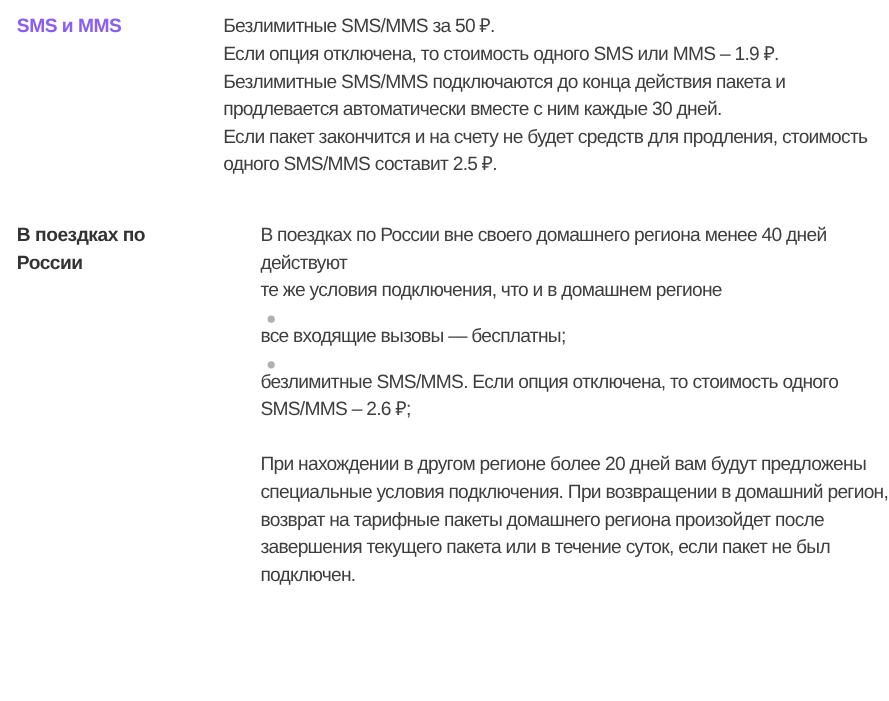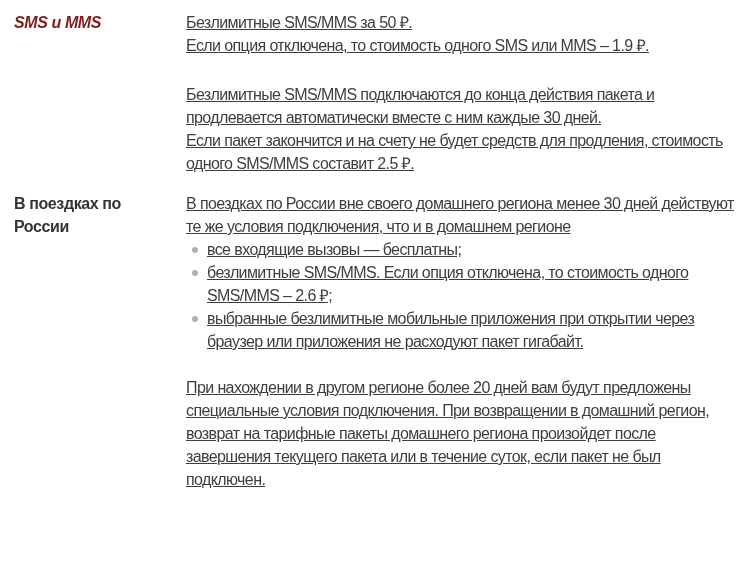--- a/index.html
+++ b/index.html
@@ -13,81 +13,76 @@
     line-height: 23px;
     letter-spacing: -0.6px;
     color: #3e3e3e;
   }
   .page { padding: 11px 0 0 14px; }
   .row {
     display: grid;
     grid-template-columns: 172px 1fr;
     align-items: start;
   }
-  .row + .row { margin-top: 17px; }
+  .row + .row { margin-top: 36px; gap: 31px; }
   .label {
     font-size: 16px;
     font-weight: bold;
     letter-spacing: -0.4px;
     line-height: 23px;
     color: #333333;
     padding-right: 10px;
   }
-  .content { max-width: 555px; text-decoration: underline; }
+  .content { max-width: 555px; }
   .para { white-space: pre-line; }
-  .para.gap { margin-top: 26px; }
+  .para.gap { }
   .para.after-list { margin-top: 23px; }
   .bullets { list-style: none; }
-  .bullet-item { display: flex; align-items: flex-start; }
+  .bullet-item { display: flex; align-items: flex-start; flex-direction: column; }
   .dot {
     flex: 0 0 auto;
     width: 6px;
     height: 6px;
     border-radius: 50%;
     background: #b0b0b0;
     margin: 9px 9px 0 6px;
   }
   .bullet-text { white-space: pre-line; }
 </style>
 </head>
 <body style="color: rgb(62, 62, 62); background: rgb(255, 255, 255);">
 
 <main class="page">
 
   <section class="row">
-    <h2 class="label" style="color: #7f1d1d; font-style: italic;">SMS и MMS</h2>
+    <h2 class="label" style="color: #8b5cf6;">SMS и MMS</h2>
     <div class="content">
       <p class="para">Безлимитные SMS/MMS за 50 ₽.
 Если опция отключена, то стоимость одного SMS или MMS – 1.9 ₽.</p>
       <p class="para gap">Безлимитные SMS/MMS подключаются до конца действия пакета и
 продлевается автоматически вместе с ним каждые 30 дней.
 Если пакет закончится и на счету не будет средств для продления, стоимость
 одного SMS/MMS составит 2.5 ₽.</p>
     </div>
   </section>
 
   <section class="row">
     <h2 class="label" style="color: rgb(51, 51, 51);">В поездках по России</h2>
     <div class="content">
-      <p class="para">В поездках по России вне своего домашнего региона менее 30 дней действуют
+      <p class="para">В поездках по России вне своего домашнего региона менее 40 дней действуют
 те же условия подключения, что и в домашнем регионе</p>
       <ul class="bullets">
         <li class="bullet-item">
           <span class="dot" style="background: rgb(176, 176, 176);"></span>
           <span class="bullet-text">все входящие вызовы — бесплатны;</span>
         </li>
         <li class="bullet-item">
           <span class="dot" style="background: rgb(176, 176, 176);"></span>
           <span class="bullet-text">безлимитные SMS/MMS. Если опция отключена, то стоимость одного
 SMS/MMS – 2.6 ₽;</span>
-        </li>
-        <li class="bullet-item">
-          <span class="dot" style="background: rgb(176, 176, 176);"></span>
-          <span class="bullet-text">выбранные безлимитные мобильные приложения при открытии через
-браузер или приложения не расходуют пакет гигабайт.</span>
         </li>
       </ul>
       <p class="para after-list">При нахождении в другом регионе более 20 дней вам будут предложены
 специальные условия подключения. При возвращении в домашний регион,
 возврат на тарифные пакеты домашнего региона произойдет после
 завершения текущего пакета или в течение суток, если пакет не был
 подключен.</p>
     </div>
   </section>
 

